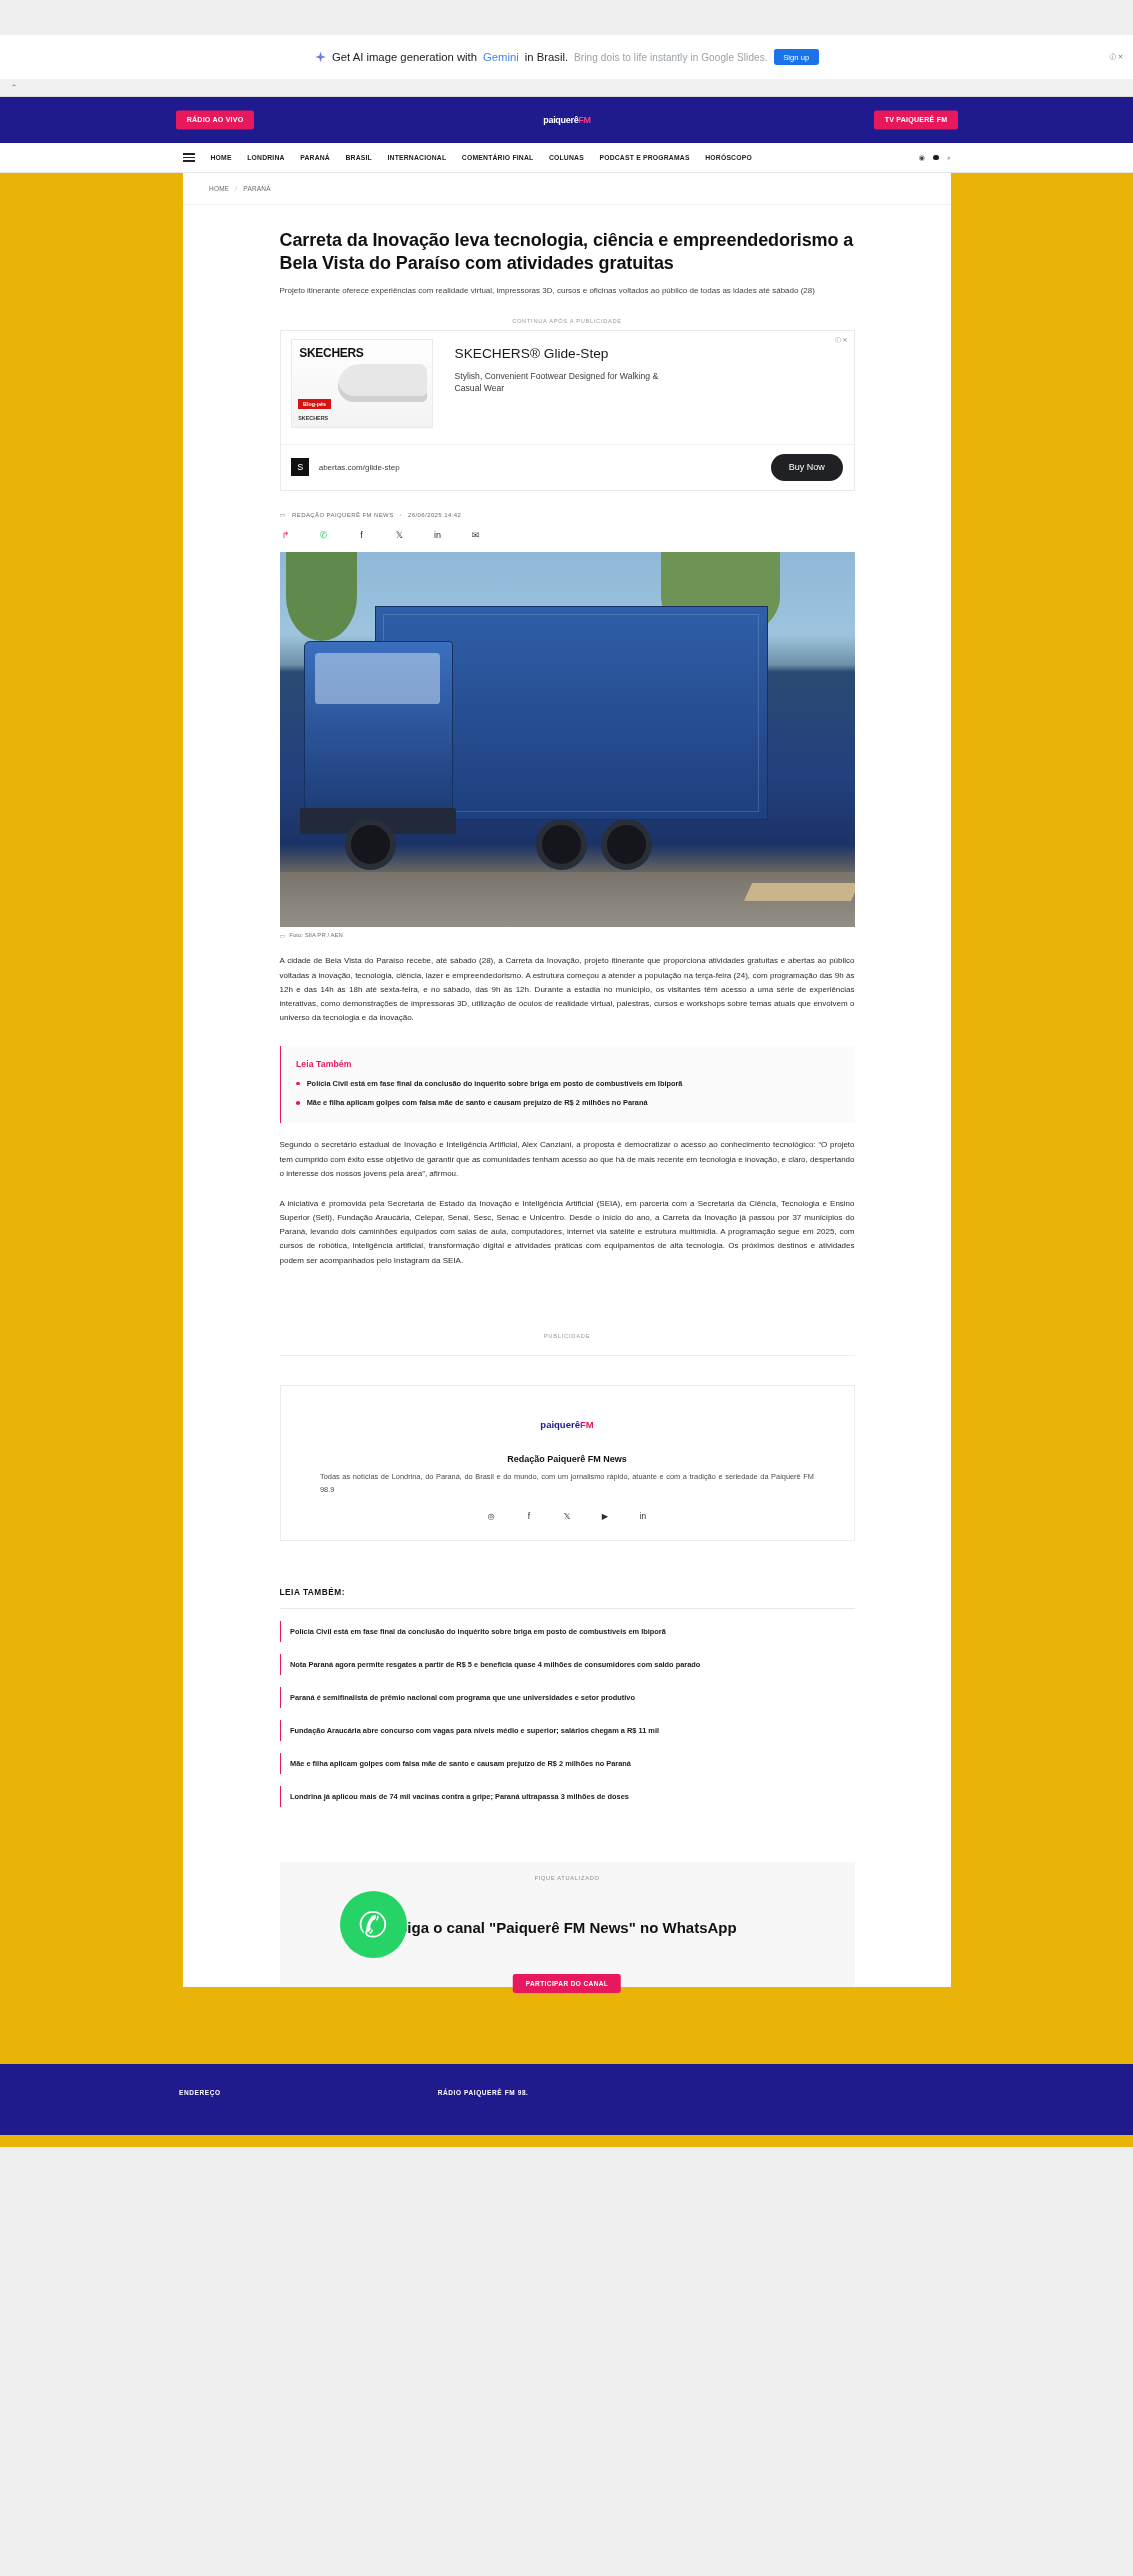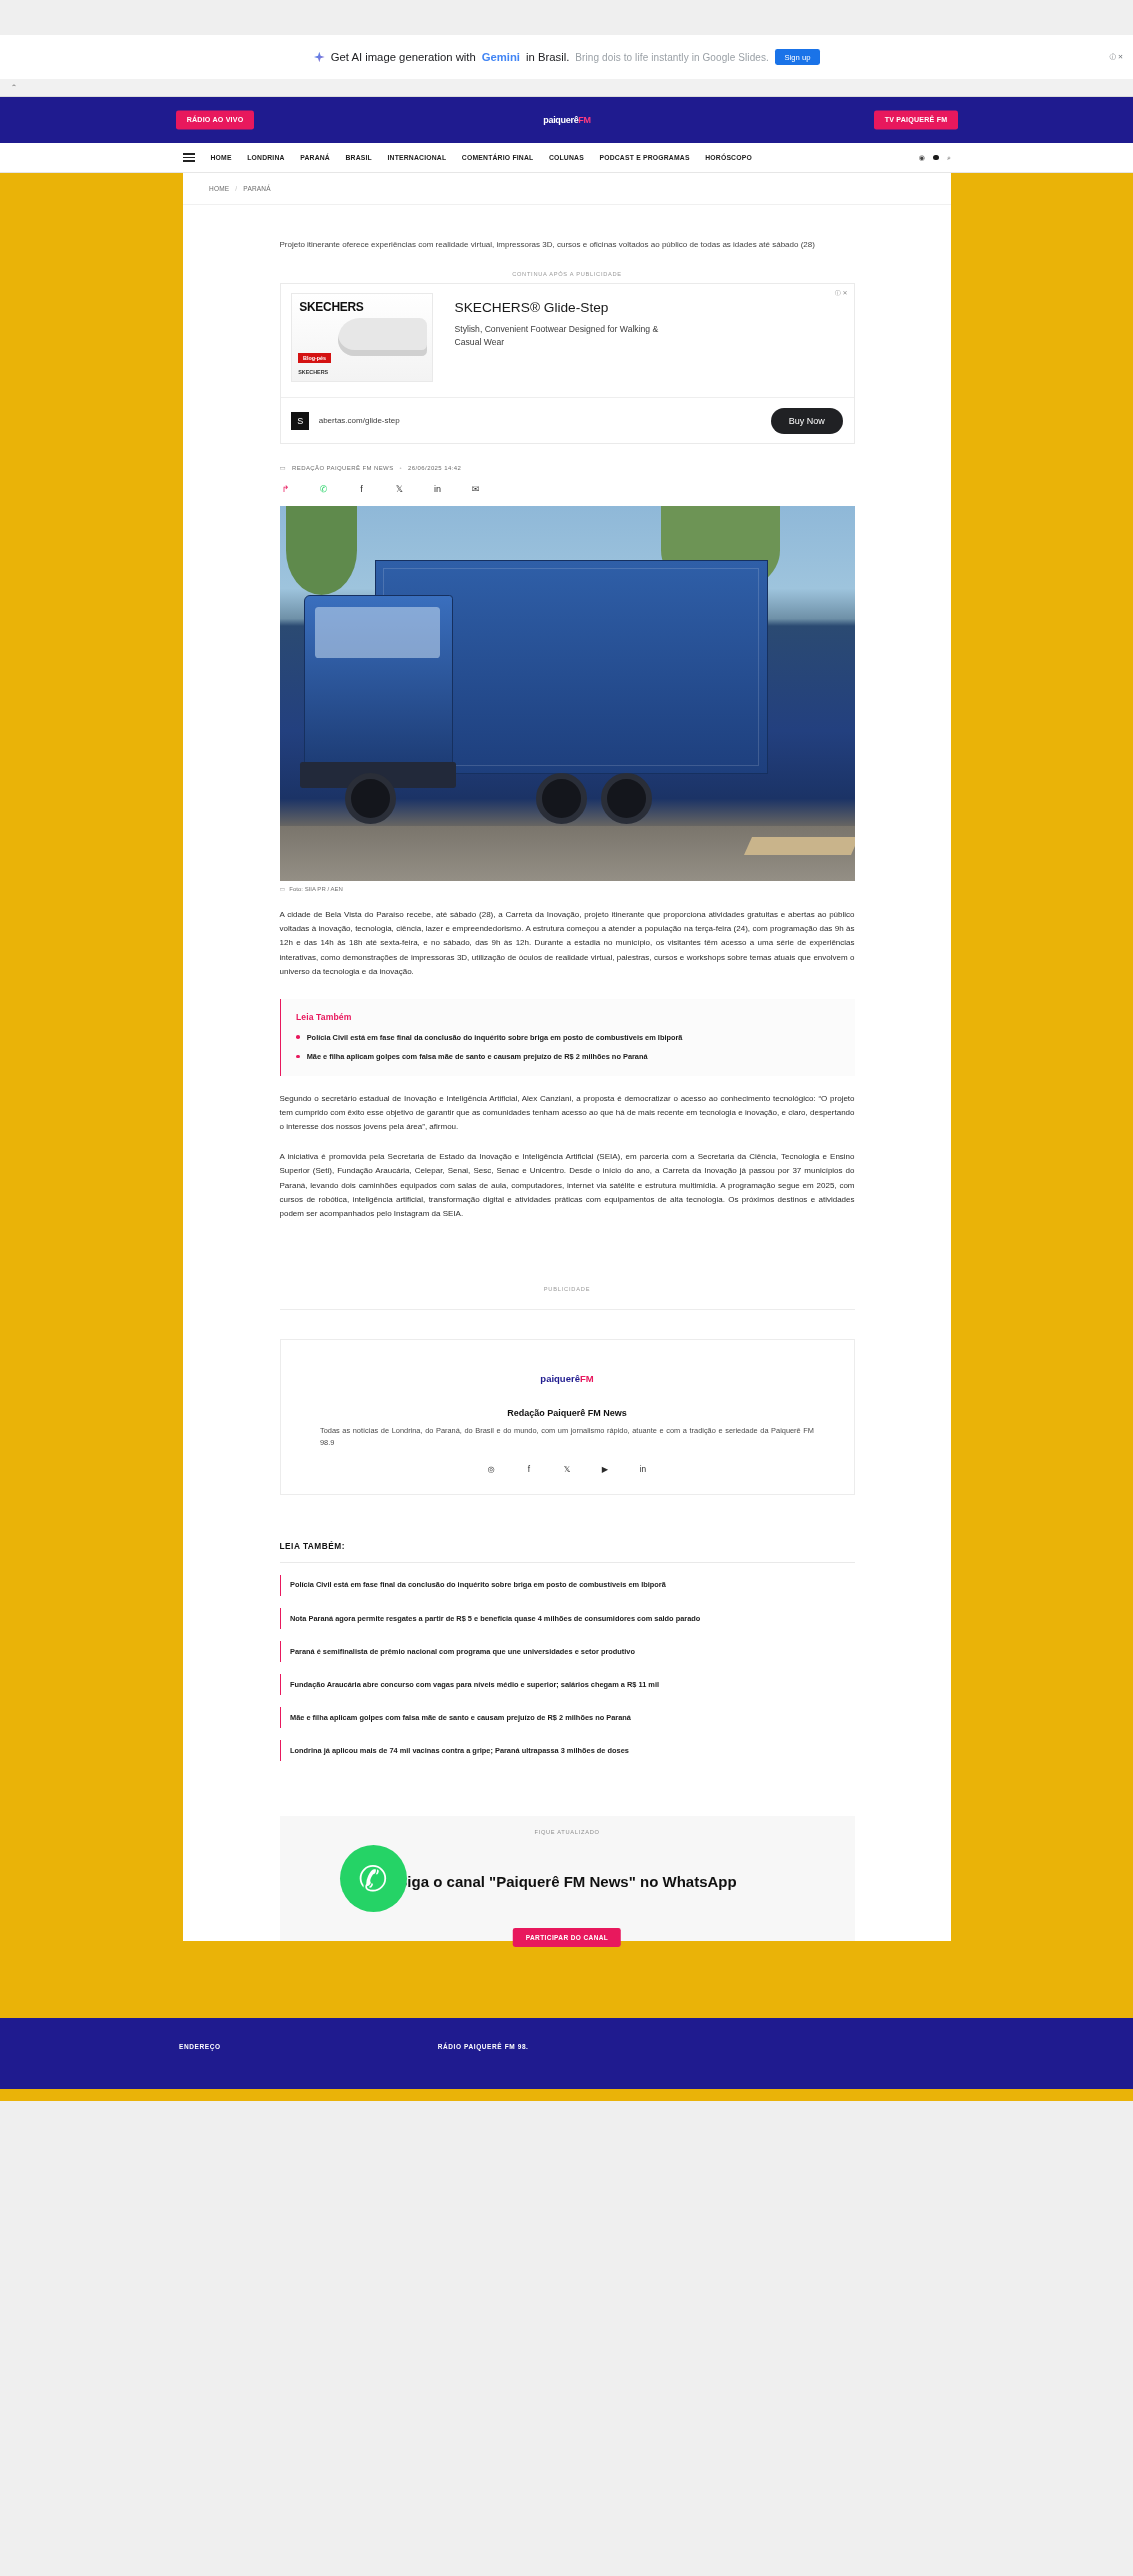--- a/index.html
+++ b/index.html
@@ -25,21 +25,21 @@
     align-items: center;
     gap: 6px;
     font-size: 11.3px;
     color: #202124;
   }
   .gem-icon {
     width: 10.7px; height: 10.7px;
     background: linear-gradient(135deg,#4285f4,#9b72cb);
     clip-path: polygon(50% 0%, 62% 38%, 100% 50%, 62% 62%, 50% 100%, 38% 62%, 0% 50%, 38% 38%);
   }
-  .gem-word { color: #4285f4; font-weight: bold; }
+  .gem-word { color: #4285f4; font-weight: normal; }
   .ad-blur { color:#9aa0a6; font-size: 10px; letter-spacing:0.1px; filter: blur(0.2px);}
   .signup-btn {
     background: #1a73e8; color: #fff; font-size: 7.7px;
     padding: 3.6px 9.5px; border-radius: 2.4px; border: none;
     cursor: pointer;
   }
   .ad-info {
     position: absolute; right: 10.7px; top: 50%; transform: translateY(-50%);
     font-size: 6.5px; color: #70757a;
   }
@@ -469,20 +469,21 @@
 
     <div class="breadcrumb">
       <span class="crumb">HOME</span>
       <span class="sep">/</span>
       <span class="crumb">PARANÁ</span>
     </div>
 
     <div class="article">
       <div class="col">
 
+        <h1 class="headline">Carreta da Inovação leva tecnologia, ciência e empreendedorismo a Bela Vista do Paraíso com atividades gratuitas</h1>
         <div class="subhead">Projeto itinerante oferece experiências com realidade virtual, impressoras 3D, cursos e oficinas voltados ao público de todas as idades até sábado (28)</div>
 
         <div class="adv-label">CONTINUA APÓS A PUBLICIDADE</div>
         <div class="ad-card">
           <span class="ad-i">ⓘ ✕</span>
           <div class="ad-card-top">
             <div class="ad-img">
               <span class="brand">SKECHERS</span>
               <div class="shoe"></div>
               <span class="tagbar">Blog-pés</span>

